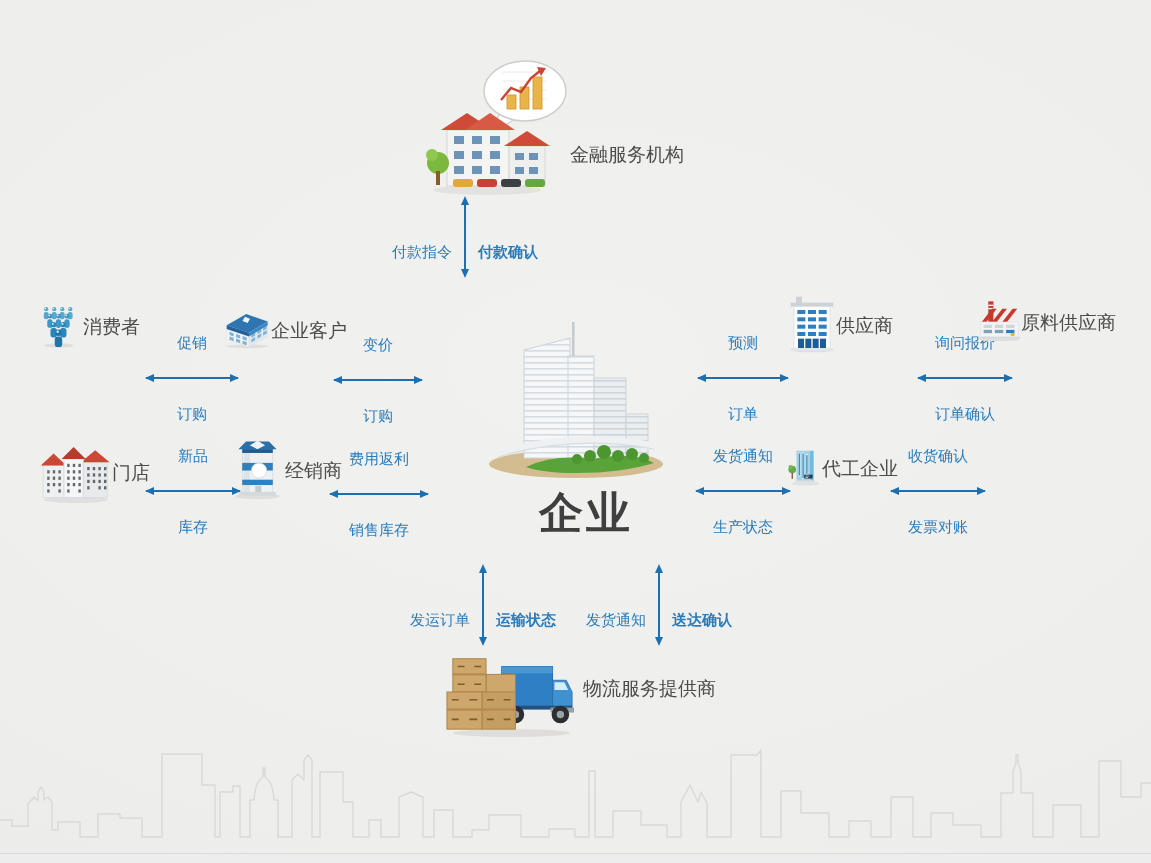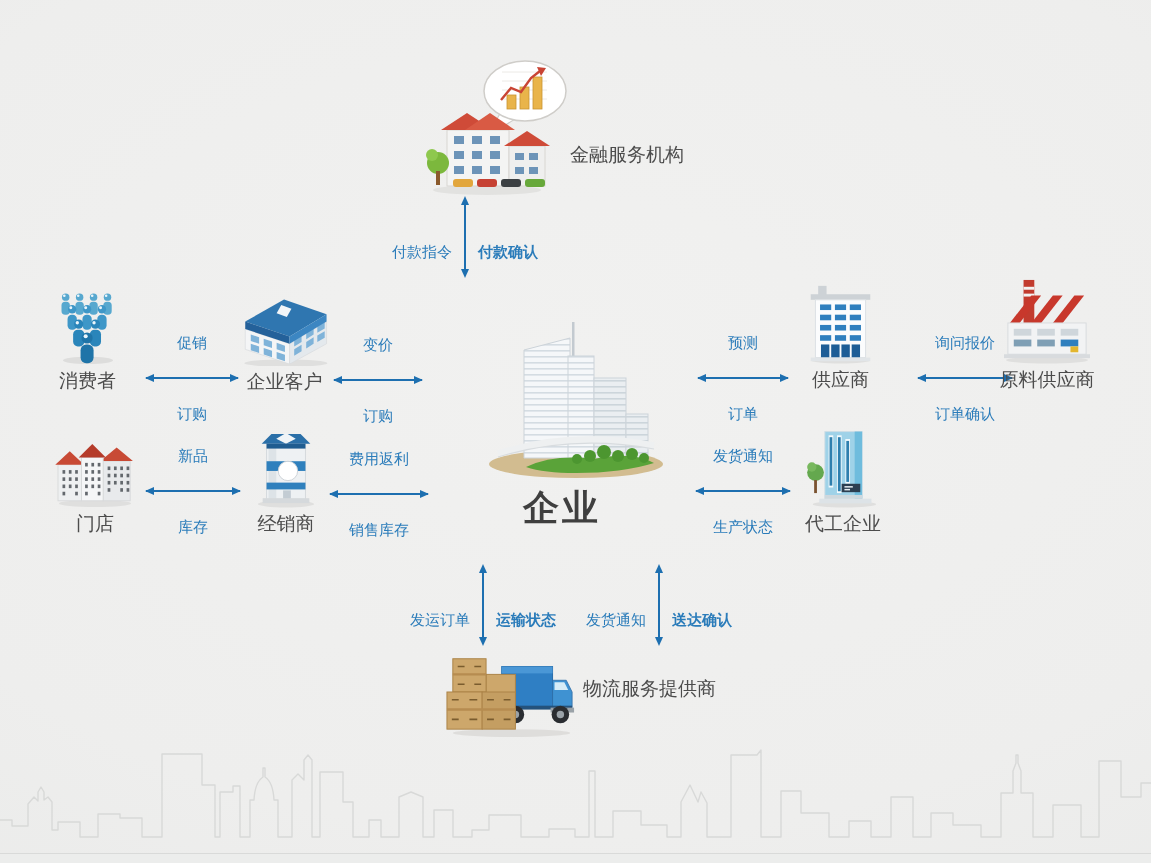--- a/index.html
+++ b/index.html
@@ -8,25 +8,25 @@
     --linktext:#2b7cba;
     --nodetext:#4c4c4c;
   }
   .stage{
     position:relative;
     width:1151px;height:863px;
     overflow:hidden;
     font-family:"Liberation Sans","DejaVu Sans",sans-serif;
     background:radial-gradient(ellipse 120% 100% at 50% 42%, #f1f1f0 0%, #eeeeed 55%, #e7e8e7 100%);
   }
-  .node{position:absolute;display:flex;flex-direction:column;align-items:center;}
+  .node{position:absolute;display:flex;flex-direction:row;align-items:center;}
   .node-label{font-size:19px;color:var(--nodetext);margin-top:3px;white-space:nowrap;}
   .free-label{position:absolute;font-size:19px;color:var(--nodetext);white-space:nowrap;}
-  .center-label{position:absolute;left:498px;top:484px;width:128px;text-align:center;
-    font-size:36px;font-weight:700;color:#3f3f3f;letter-spacing:3px;}
+  .center-label{position:absolute;left:522px;top:484px;width:128px;text-align:center;
+    font-size:44px;font-weight:700;color:#3f3f3f;letter-spacing:3px;}
   .link-label{font-size:15px;line-height:18px;color:var(--linktext);white-space:nowrap;}
   
   .h-link{position:absolute;display:flex;flex-direction:column;align-items:center;gap:20px;}
   .h-arrow{position:relative;width:100%;height:2px;background:var(--arrow);margin:5px 0 6px;}
   .h-arrow::before{content:"";position:absolute;left:-1px;top:-3.5px;width:0;height:0;
     border-style:solid;border-width:4.5px 9px 4.5px 0;
     border-color:transparent var(--arrow) transparent transparent;}
   .h-arrow::after{content:"";position:absolute;right:-1px;top:-3.5px;width:0;height:0;
     border-style:solid;border-width:4.5px 0 4.5px 9px;
     border-color:transparent transparent transparent var(--arrow);}
@@ -396,20 +396,25 @@
       </g>
       <rect x="38" y="62" width="20" height="9" fill="#2c3e50"></rect>
       <rect x="41" y="64.5" width="9" height="1.6" fill="#e8eef2"></rect>
       <rect x="41" y="67.5" width="6" height="1.6" fill="#e8eef2"></rect>
       <rect x="20" y="74" width="40" height="4" fill="#cfd8dd"></rect>
       <rect x="14" y="78" width="56" height="5" fill="#dde3e7"></rect>
     </svg>
     <div class="node-label">代工企业</div>
   </div>
 
+  <div class="h-link" style="left:891px;top:447px;width:94px">
+    <div class="link-label">收货确认</div>
+    <div class="h-arrow"></div>
+    <div class="link-label">发票对账</div>
+  </div>
 
 
   <div class="v-link" style="left:406px;top:572px">
     <div class="link-label first">发运订单</div>
     <div class="v-arrow"></div>
     <div class="link-label second">运输状态</div>
   </div>
   <div class="v-link" style="left:582px;top:572px">
     <div class="link-label first">发货通知</div>
     <div class="v-arrow"></div>

